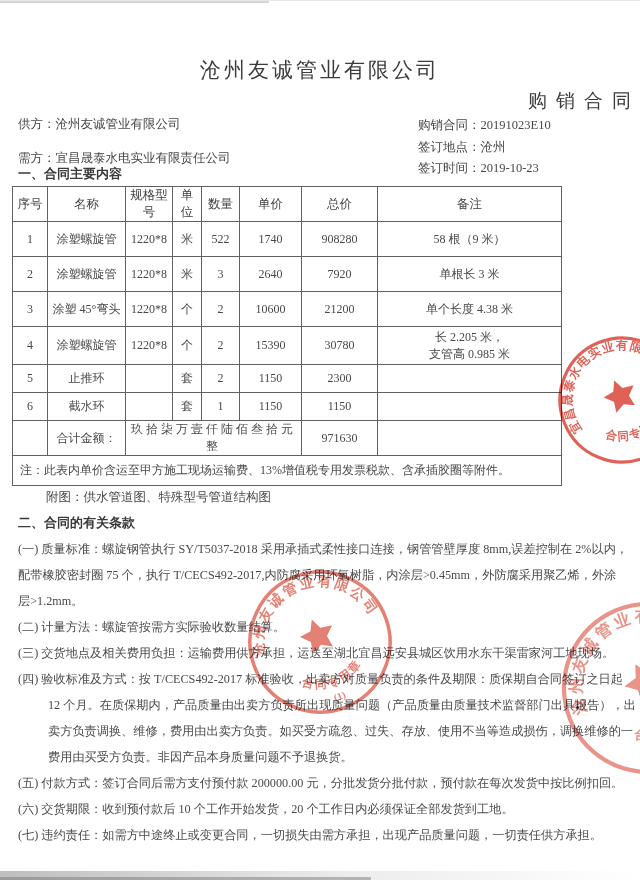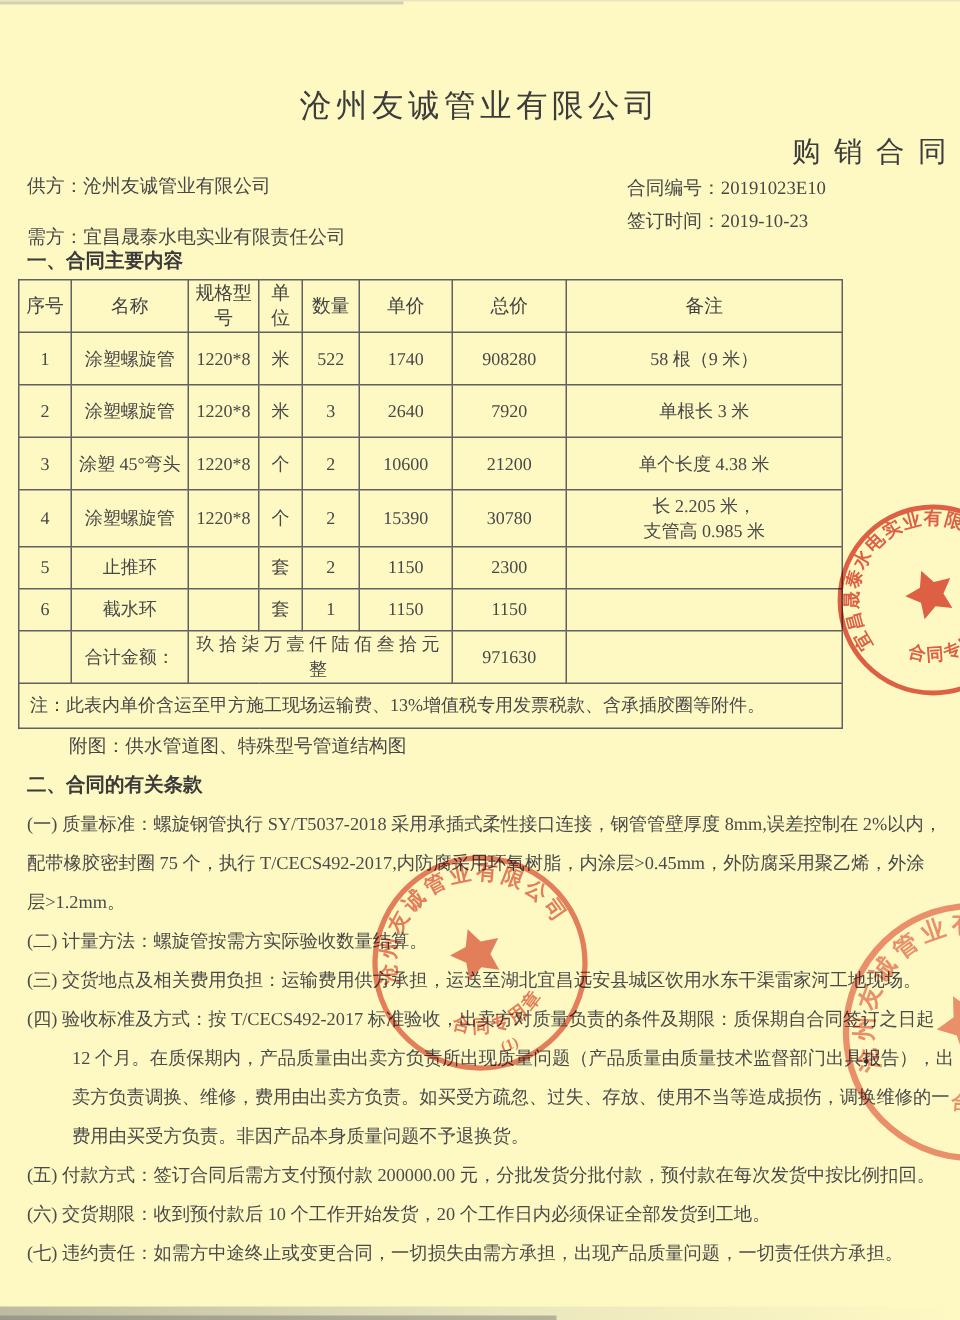--- a/index.html
+++ b/index.html
@@ -1,18 +1,18 @@
 <!DOCTYPE html>
 <html><head>
 <meta charset="utf-8">
 <style>
   html,body{margin:0;padding:0;background:#e8e8e8;}
   .page{
     position:relative;width:640px;height:880px;margin:0 auto;
-    background:#fef9c3;overflow:hidden;
+    background:#ffffff;overflow:hidden;
     font-family:"Liberation Serif","DejaVu Serif",serif;
     color:#454545;
   }
   .abs{position:absolute;}
   .doc-title{
     left:0;top:56px;width:100%;text-align:center;
     font-size:21px;letter-spacing:3px;color:#3c3c3c;
   }
   .doc-subtitle{
     left:0;top:88px;width:100%;text-align:right;
@@ -61,21 +61,22 @@
 
   <div class="abs edge-top1"></div>
   <div class="abs edge-top2"></div>
 
   <div class="abs doc-title">沧州友诚管业有限公司</div>
   <div class="abs doc-subtitle">购销合同</div>
 
   <div class="abs party-line" style="top:116px"><span>供方：</span><span>沧州友诚管业有限公司</span></div>
 
   <div class="abs meta-block">
-    <div><span>合同编号：</span><span>20191023E10</span></div>
+    <div><span>购销合同：</span><span>20191023E10</span></div>
+    <div><span>签订地点：</span><span>沧州</span></div>
     <div><span>签订时间：</span><span>2019-10-23</span></div>
   </div>
 
   <div class="abs party-line" style="top:150px"><span>需方：</span><span>宜昌晟泰水电实业有限责任公司</span></div>
 
   <div class="abs sec-heading" style="top:165px">一、合同主要内容</div>
 
   <table class="items">
     <colgroup>
       <col style="width:35px">

